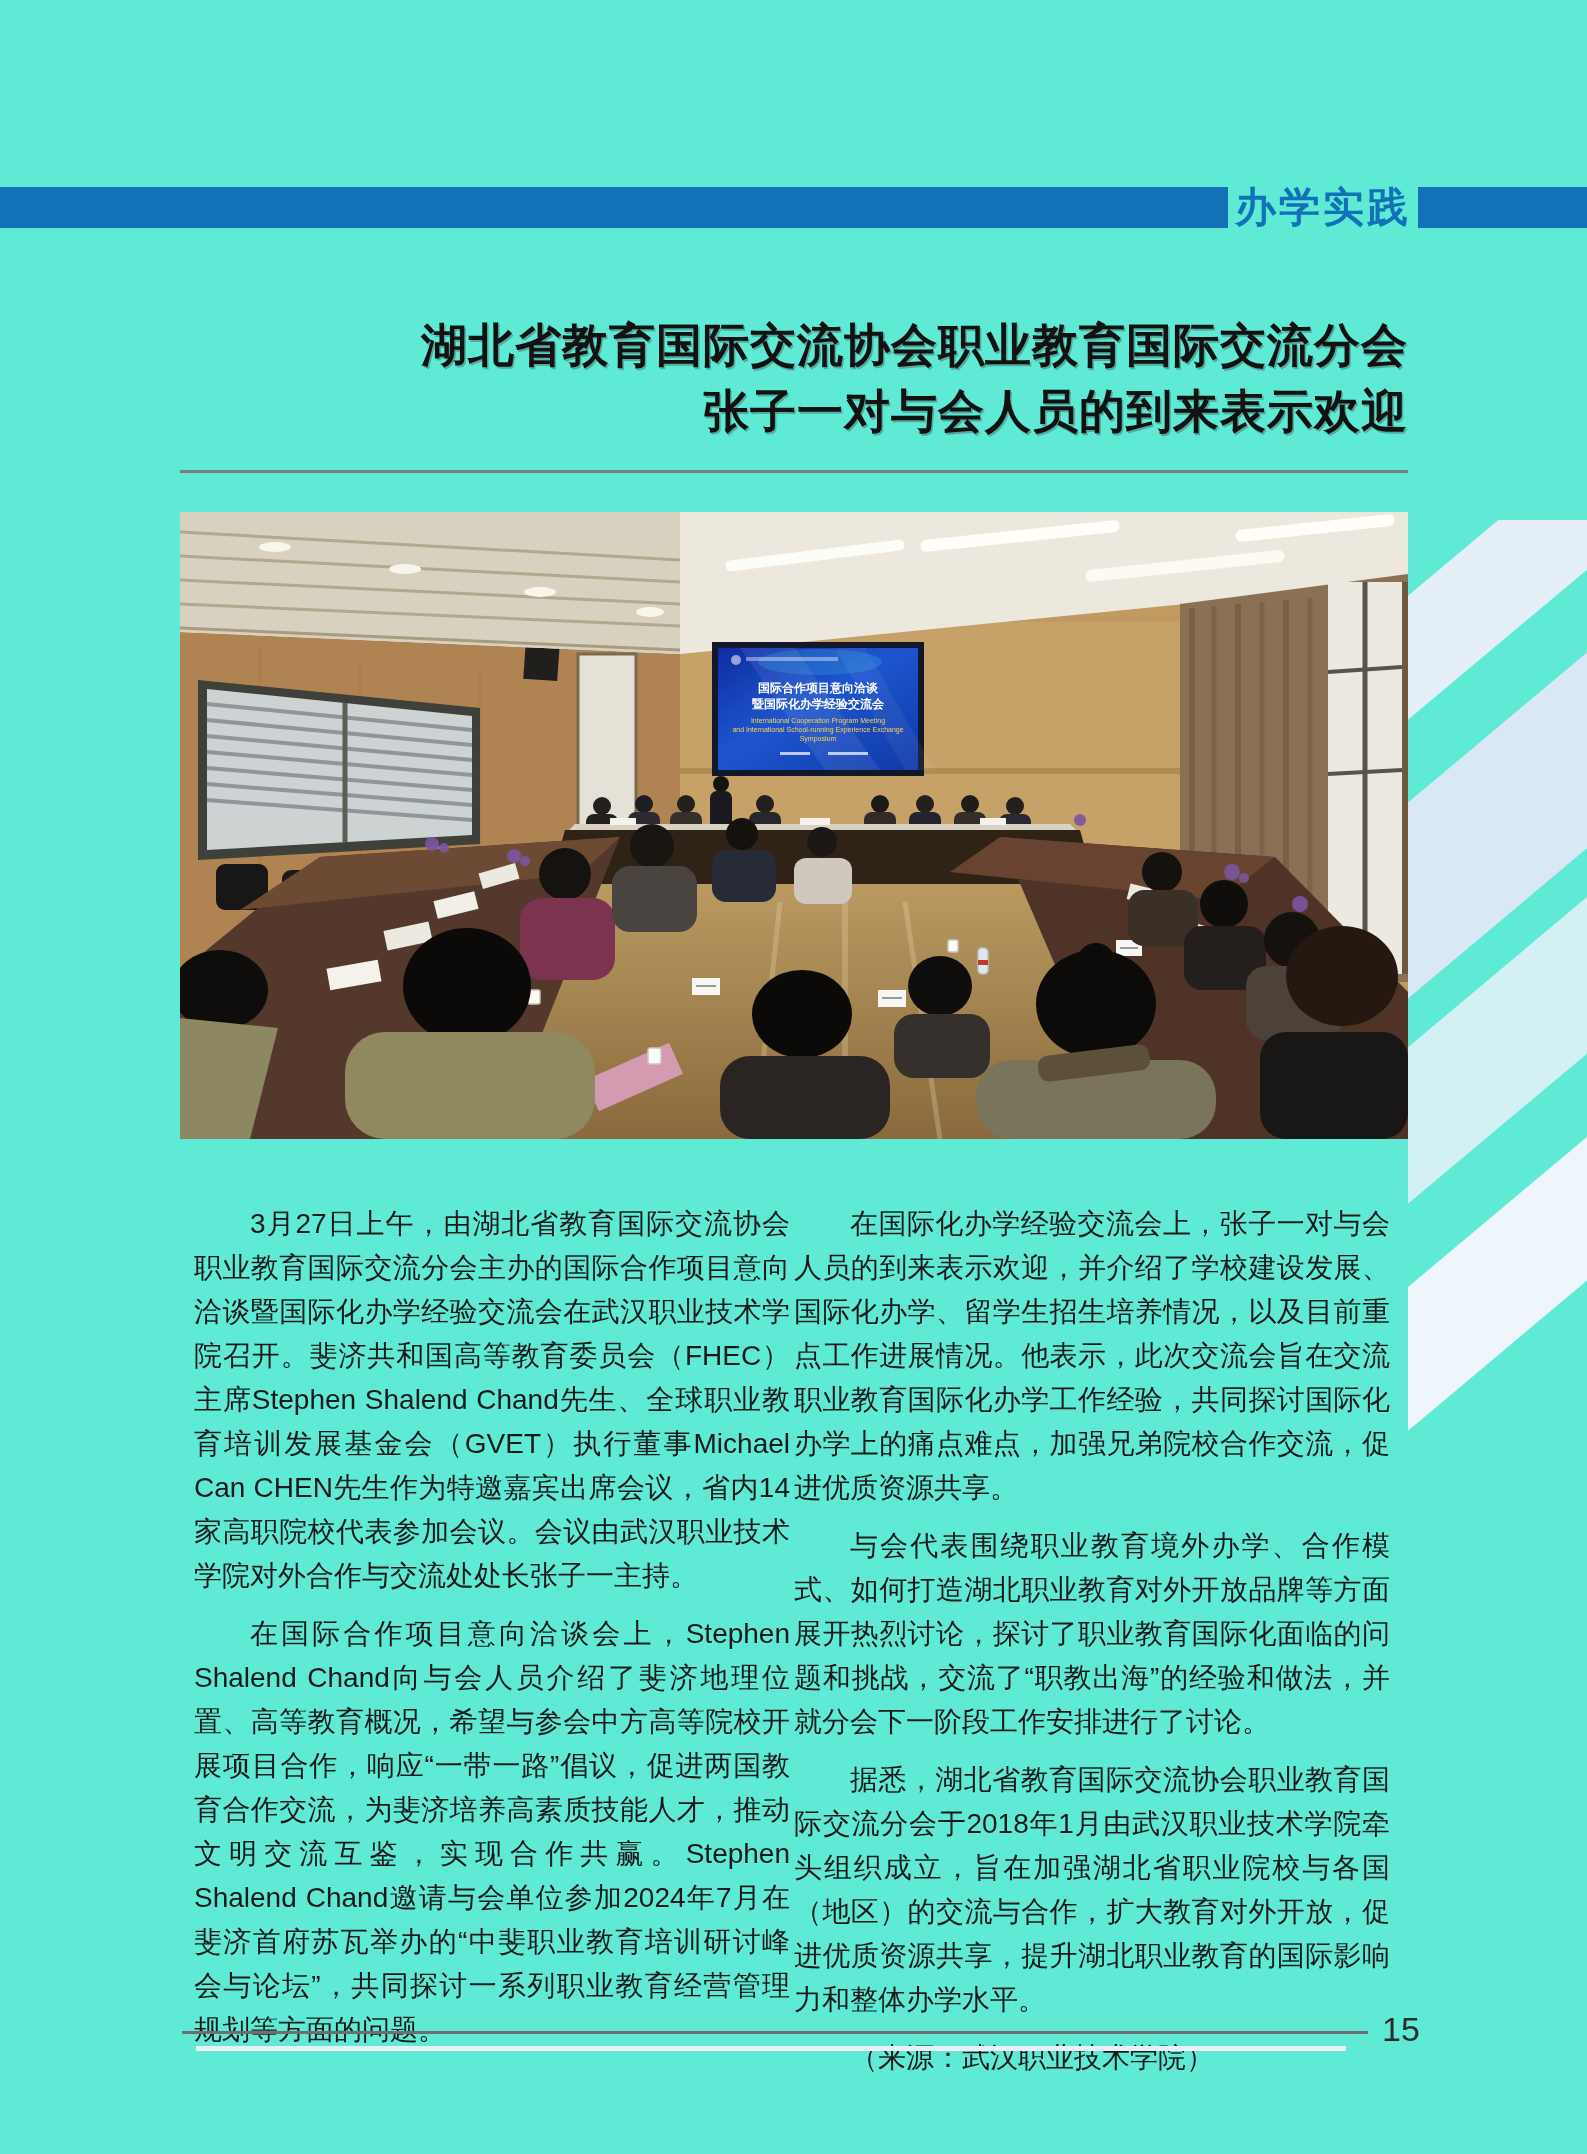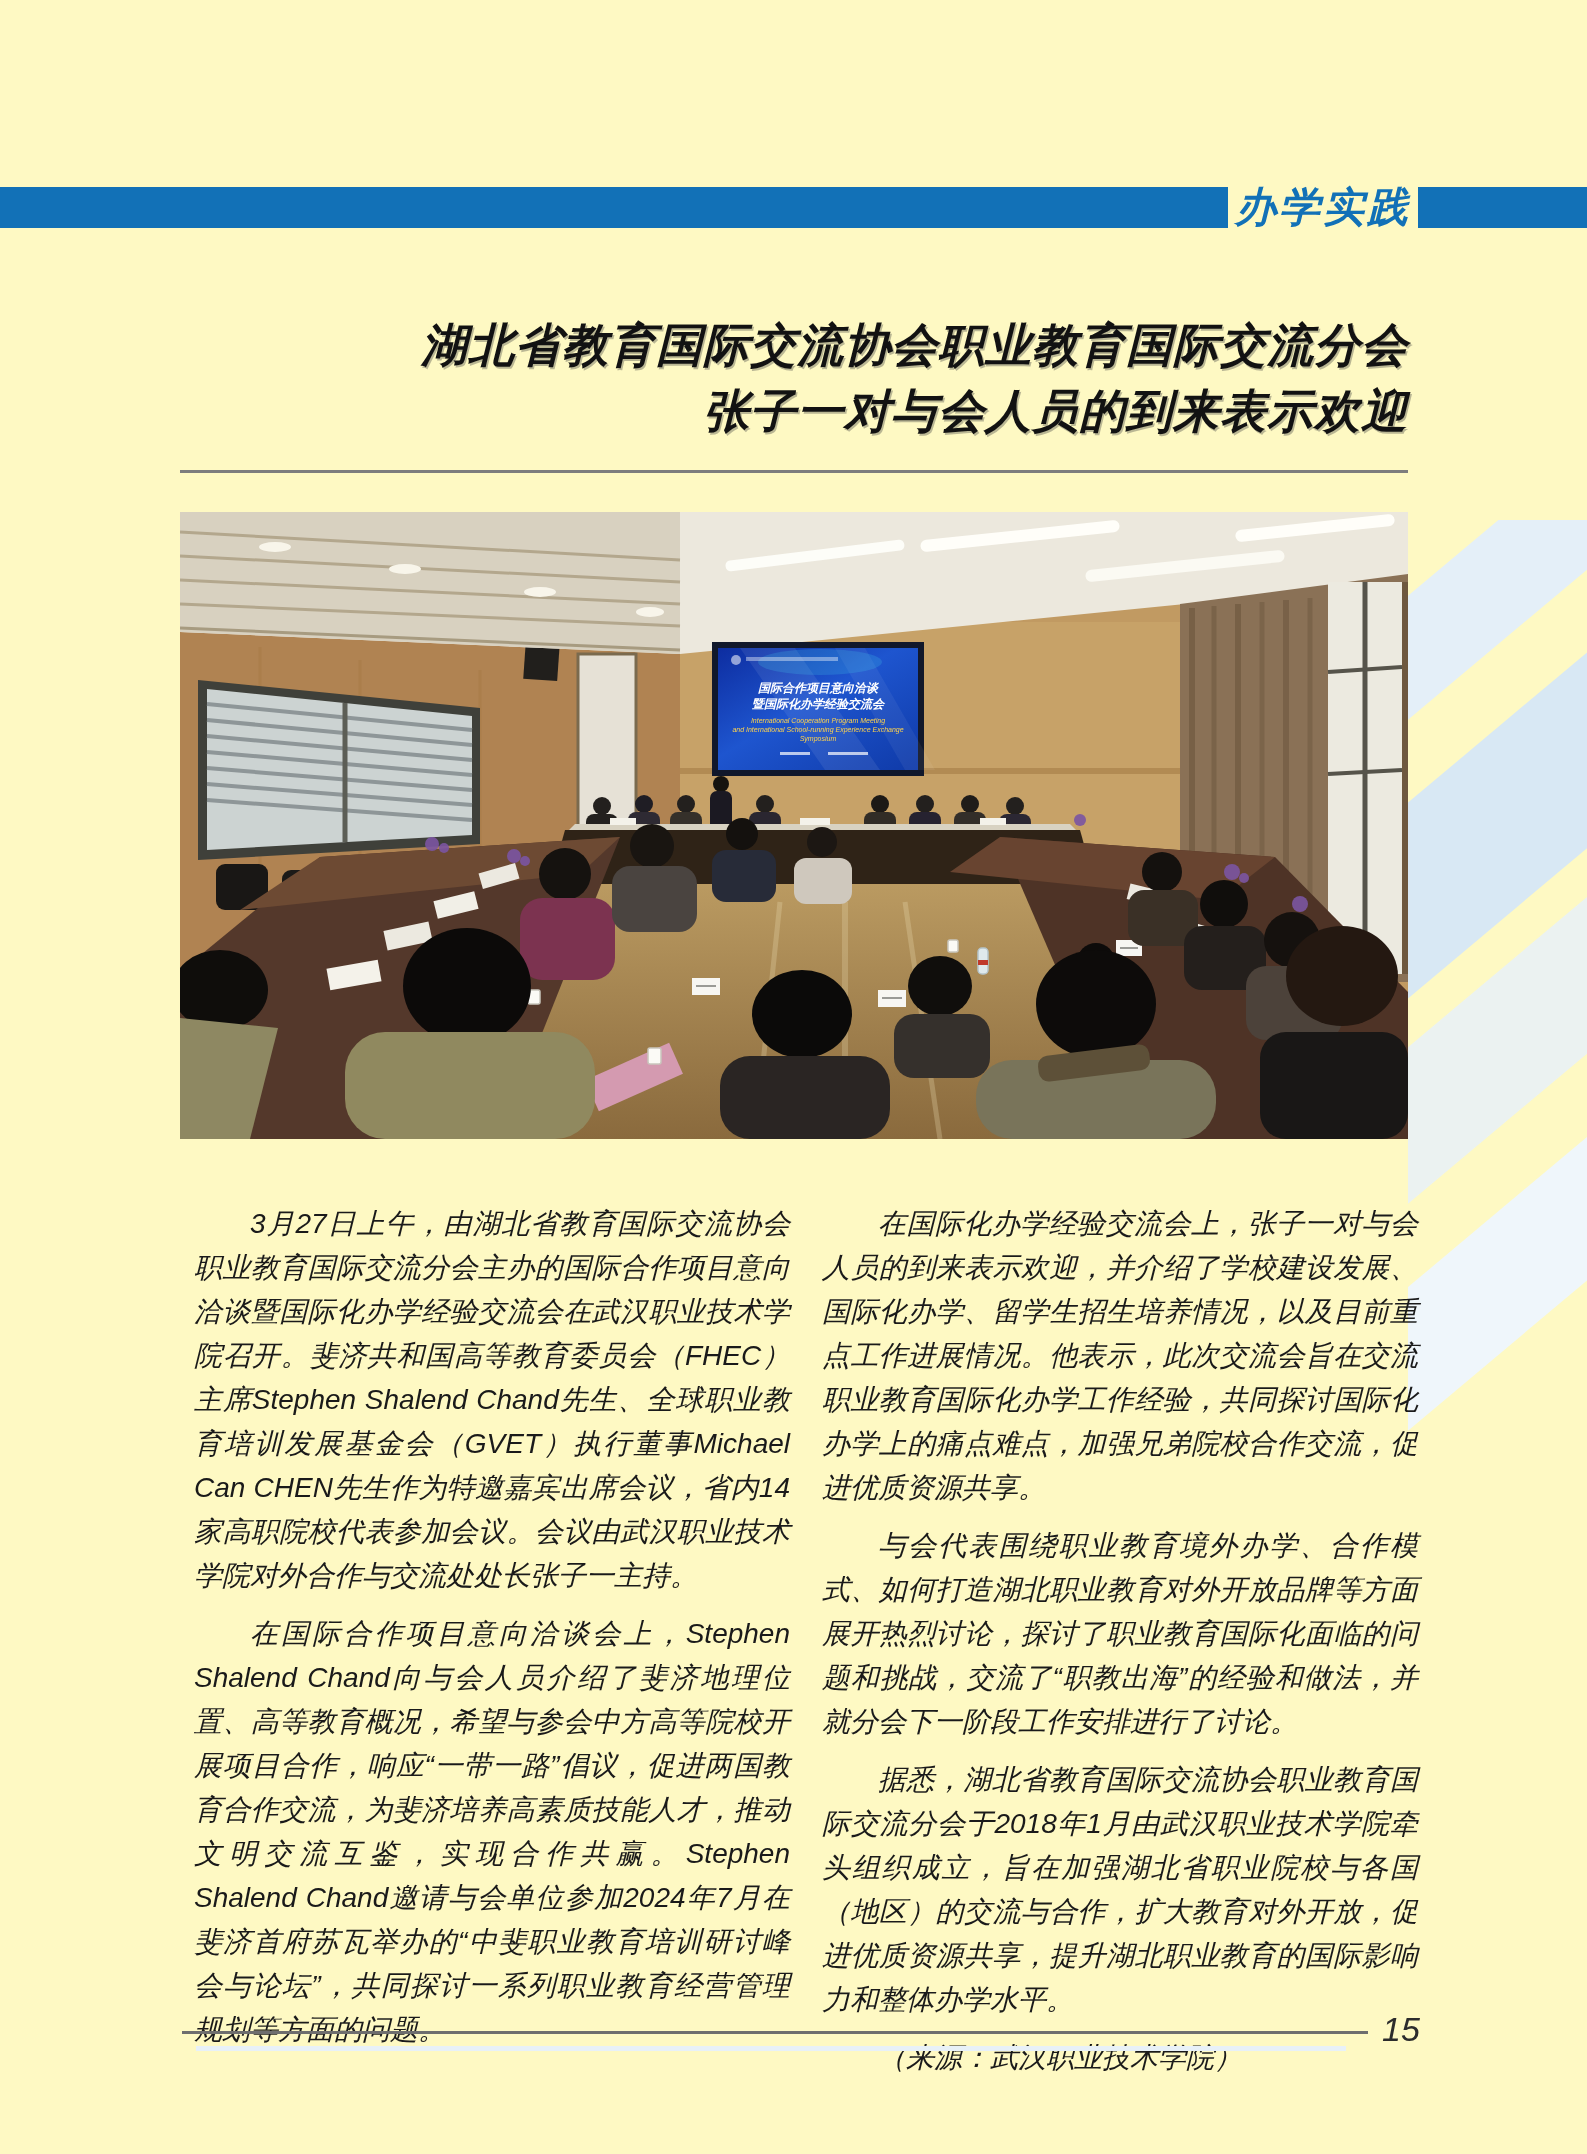--- a/index.html
+++ b/index.html
@@ -1,23 +1,22 @@
 <!DOCTYPE html>
 <html><head>
 <meta charset="utf-8">
 <style>
   html,body{margin:0;padding:0;background:#ffffff;}
   #page{
     position:relative;
     width:1587px;height:2154px;
-    background:#fef9c3;
+    background:#5eead4;
     overflow:hidden;
     font-family:"Liberation Sans", sans-serif;
     color:#1c1c1c;
-    font-style:italic;
   }
   
   .band{position:absolute;top:187px;height:41px;background:#1271b7;}
   .band-left{left:0;width:1228px;}
   .band-right{left:1418px;width:169px;}
   .section-label{
     position:absolute;top:179px;left:1228px;width:190px;height:56px;
     display:flex;align-items:center;justify-content:center;
     font-size:41px;font-weight:bold;color:#1271b7;letter-spacing:3px;
     white-space:nowrap;
@@ -50,21 +49,21 @@
     position:absolute;left:196px;top:2046px;width:1150px;height:5px;
     background:#e8f1f8;
   }
   
   .col{
     position:absolute;top:1202px;width:596px;
     font-size:28px;line-height:44px;text-align:justify;
     color:#1a1a1a;
   }
   .col-left{left:182px;margin-left:12px;}
-  .col-right{left:822px;}
+  .col-right{left:794px;}
   .col p{margin:0 0 14px 0;text-indent:2em;}
   .source-line{
     margin:0;text-indent:0;text-align:left;
   }
   
   .footer-rule{
     position:absolute;left:182px;top:2031px;width:1186px;height:3px;
     background:#6e6e6e;
   }
   .page-number{

